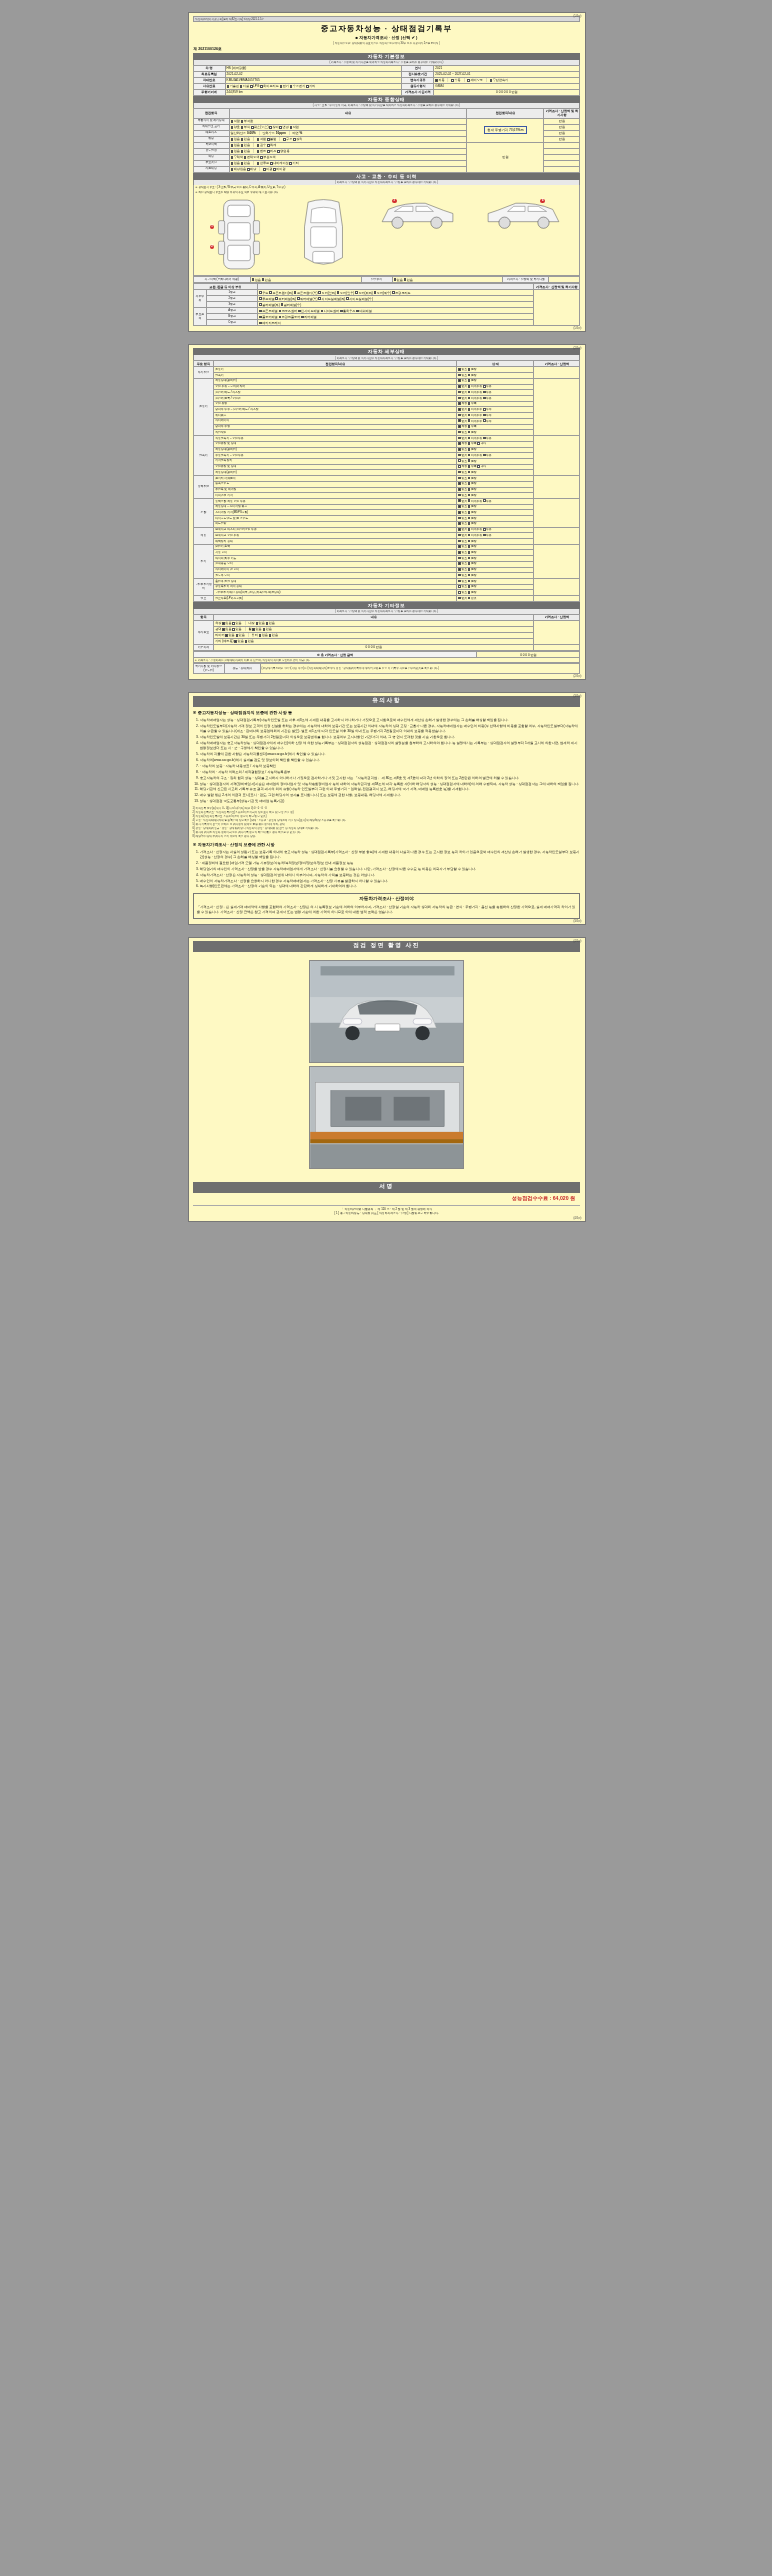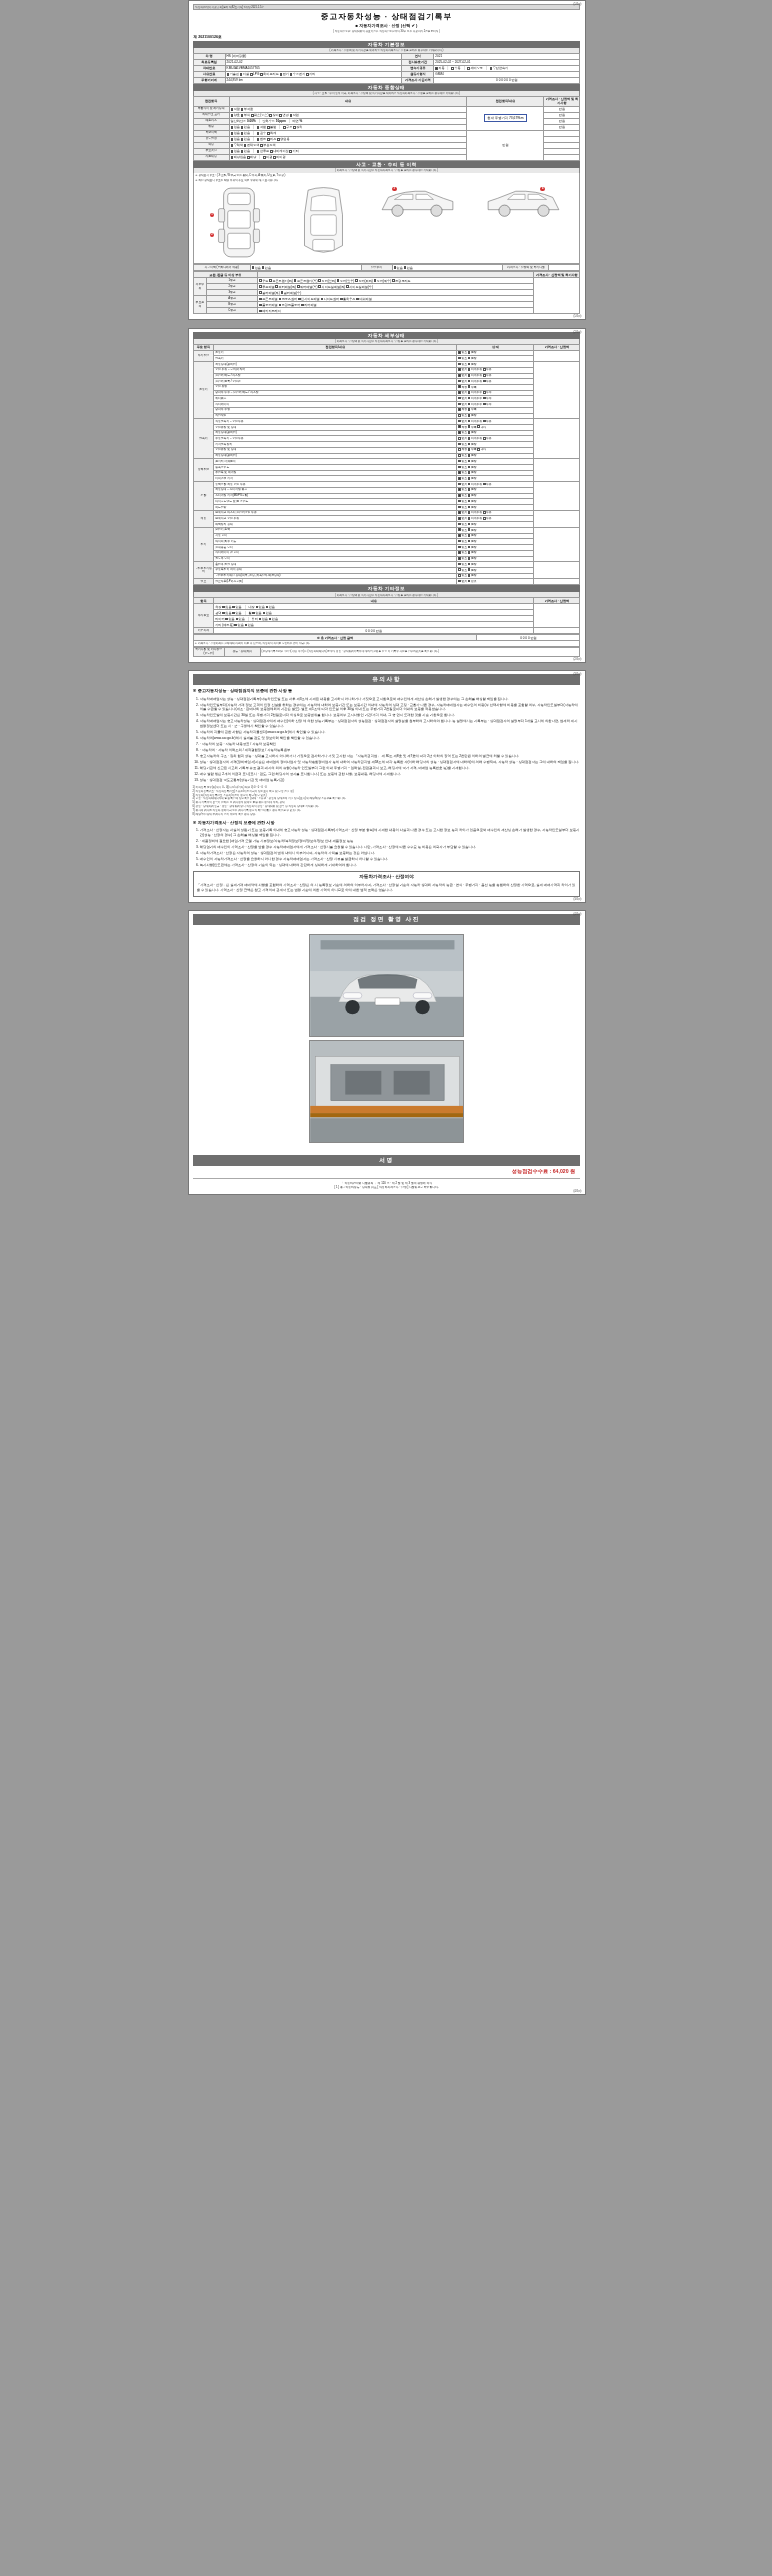--- a/index.html
+++ b/index.html
@@ -7,22 +7,22 @@
   body {
     width:773px;
     background:#9a9a9a;
     font-family:"Liberation Sans", sans-serif;
     font-size:4.6px;
     color:#111;
     -webkit-font-smoothing:none;
   }
   .page {
     width:398px;
-    margin:0 auto;
-    background:#ffffff;
+    margin:12px auto;
+    background:#fef9c3;
     position:relative;
     padding:3.1px 4.1px 5.2px 4.1px;
     margin-bottom:7.2px;
     border:0.5px solid #777;
   }
   .page-top-note {
     font-size:2.6px;
     color:#333;
     background:#d9d9d9;
     border:0.5px solid #999;

